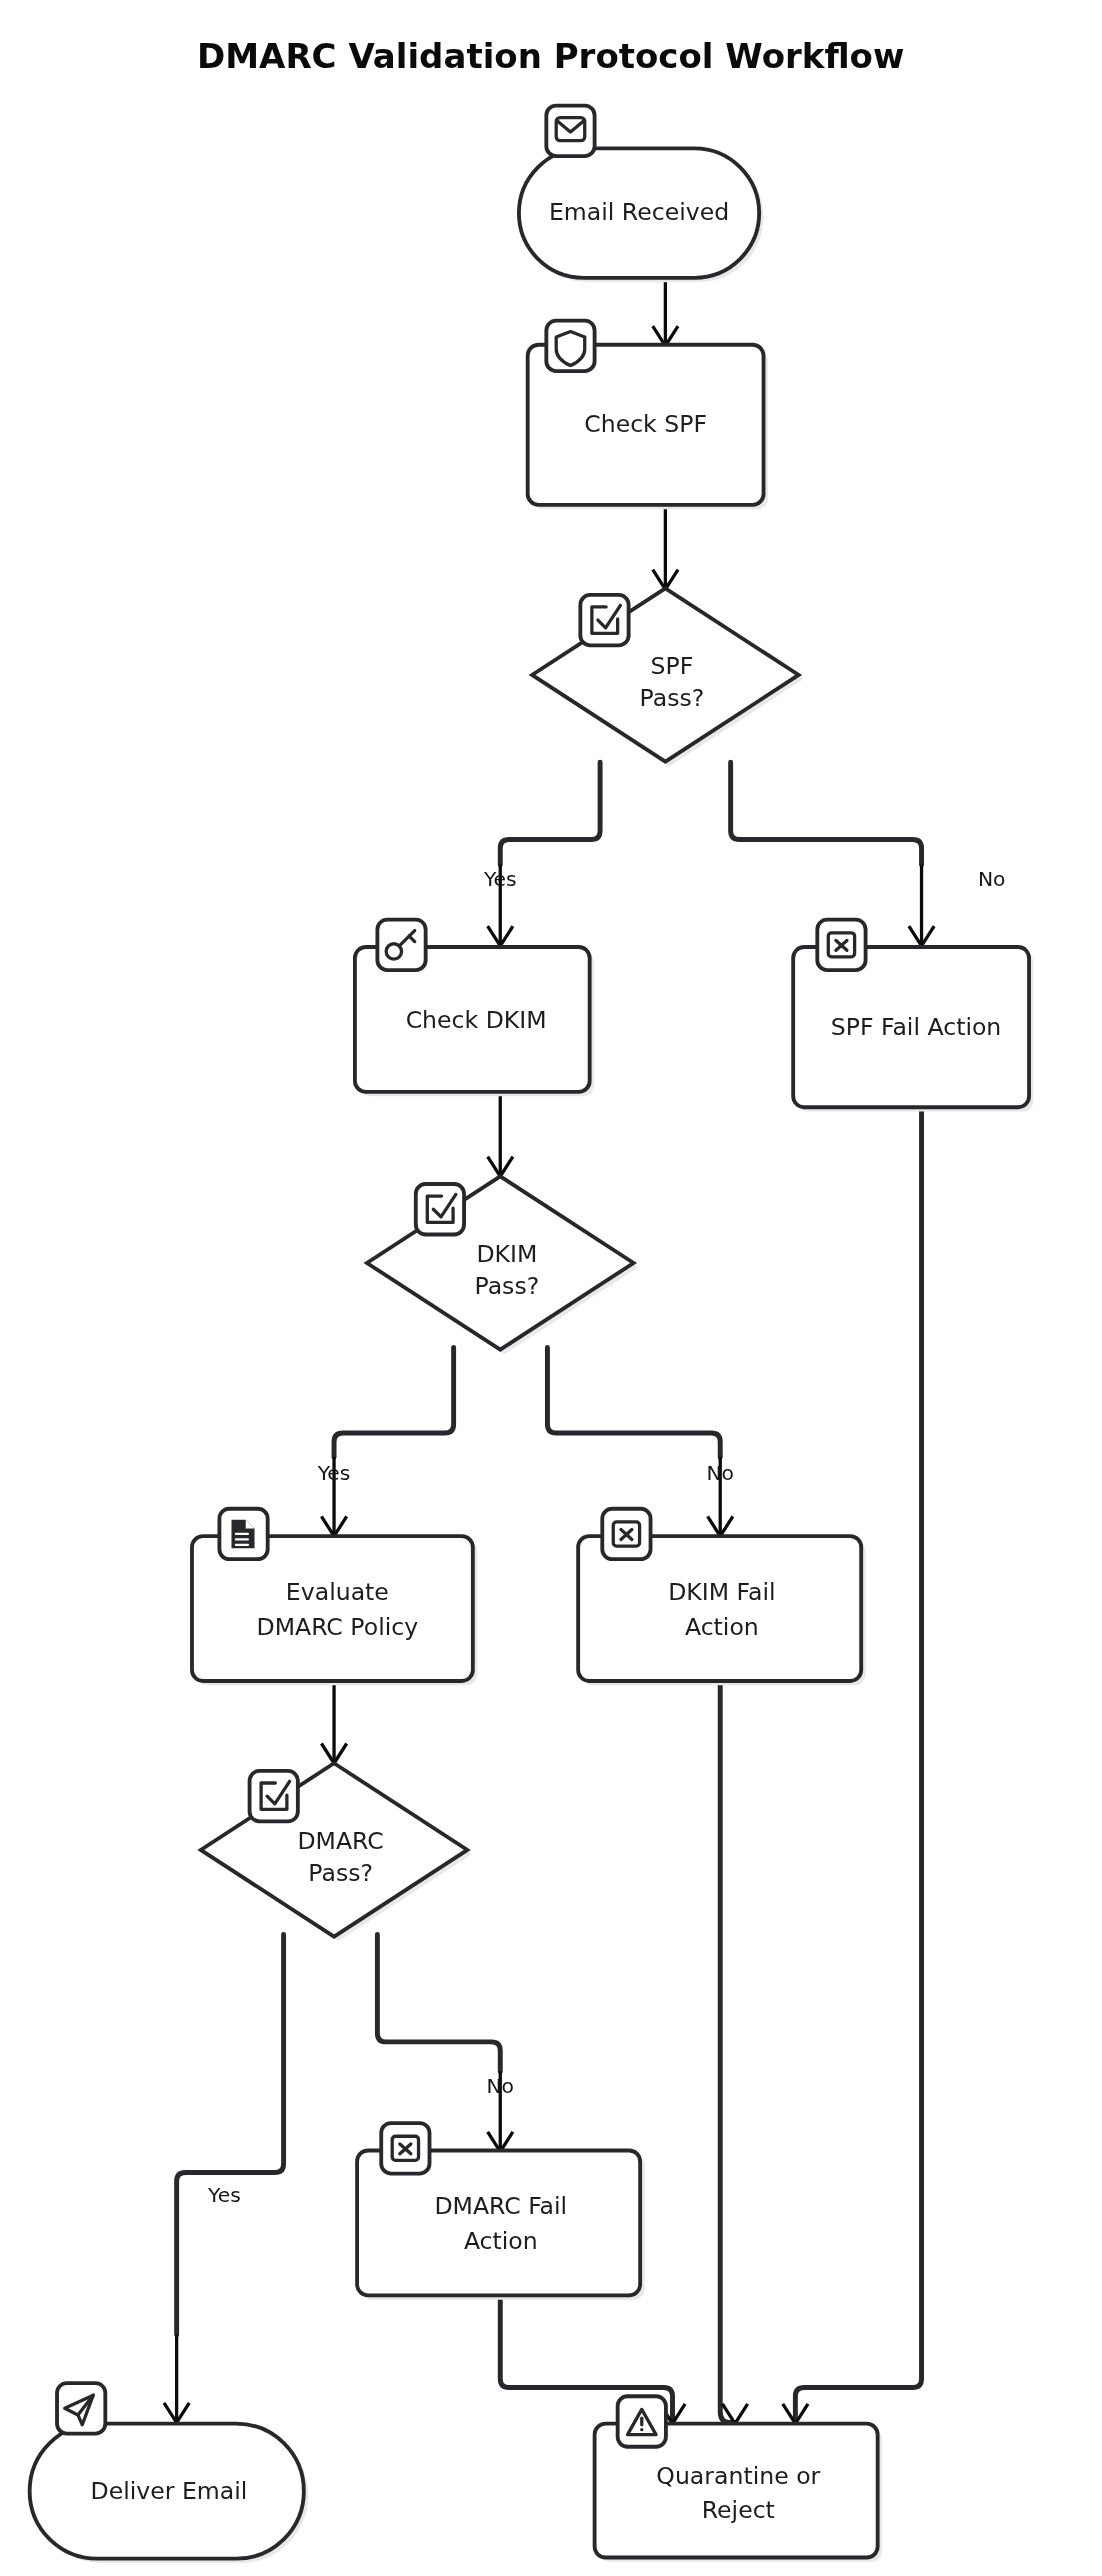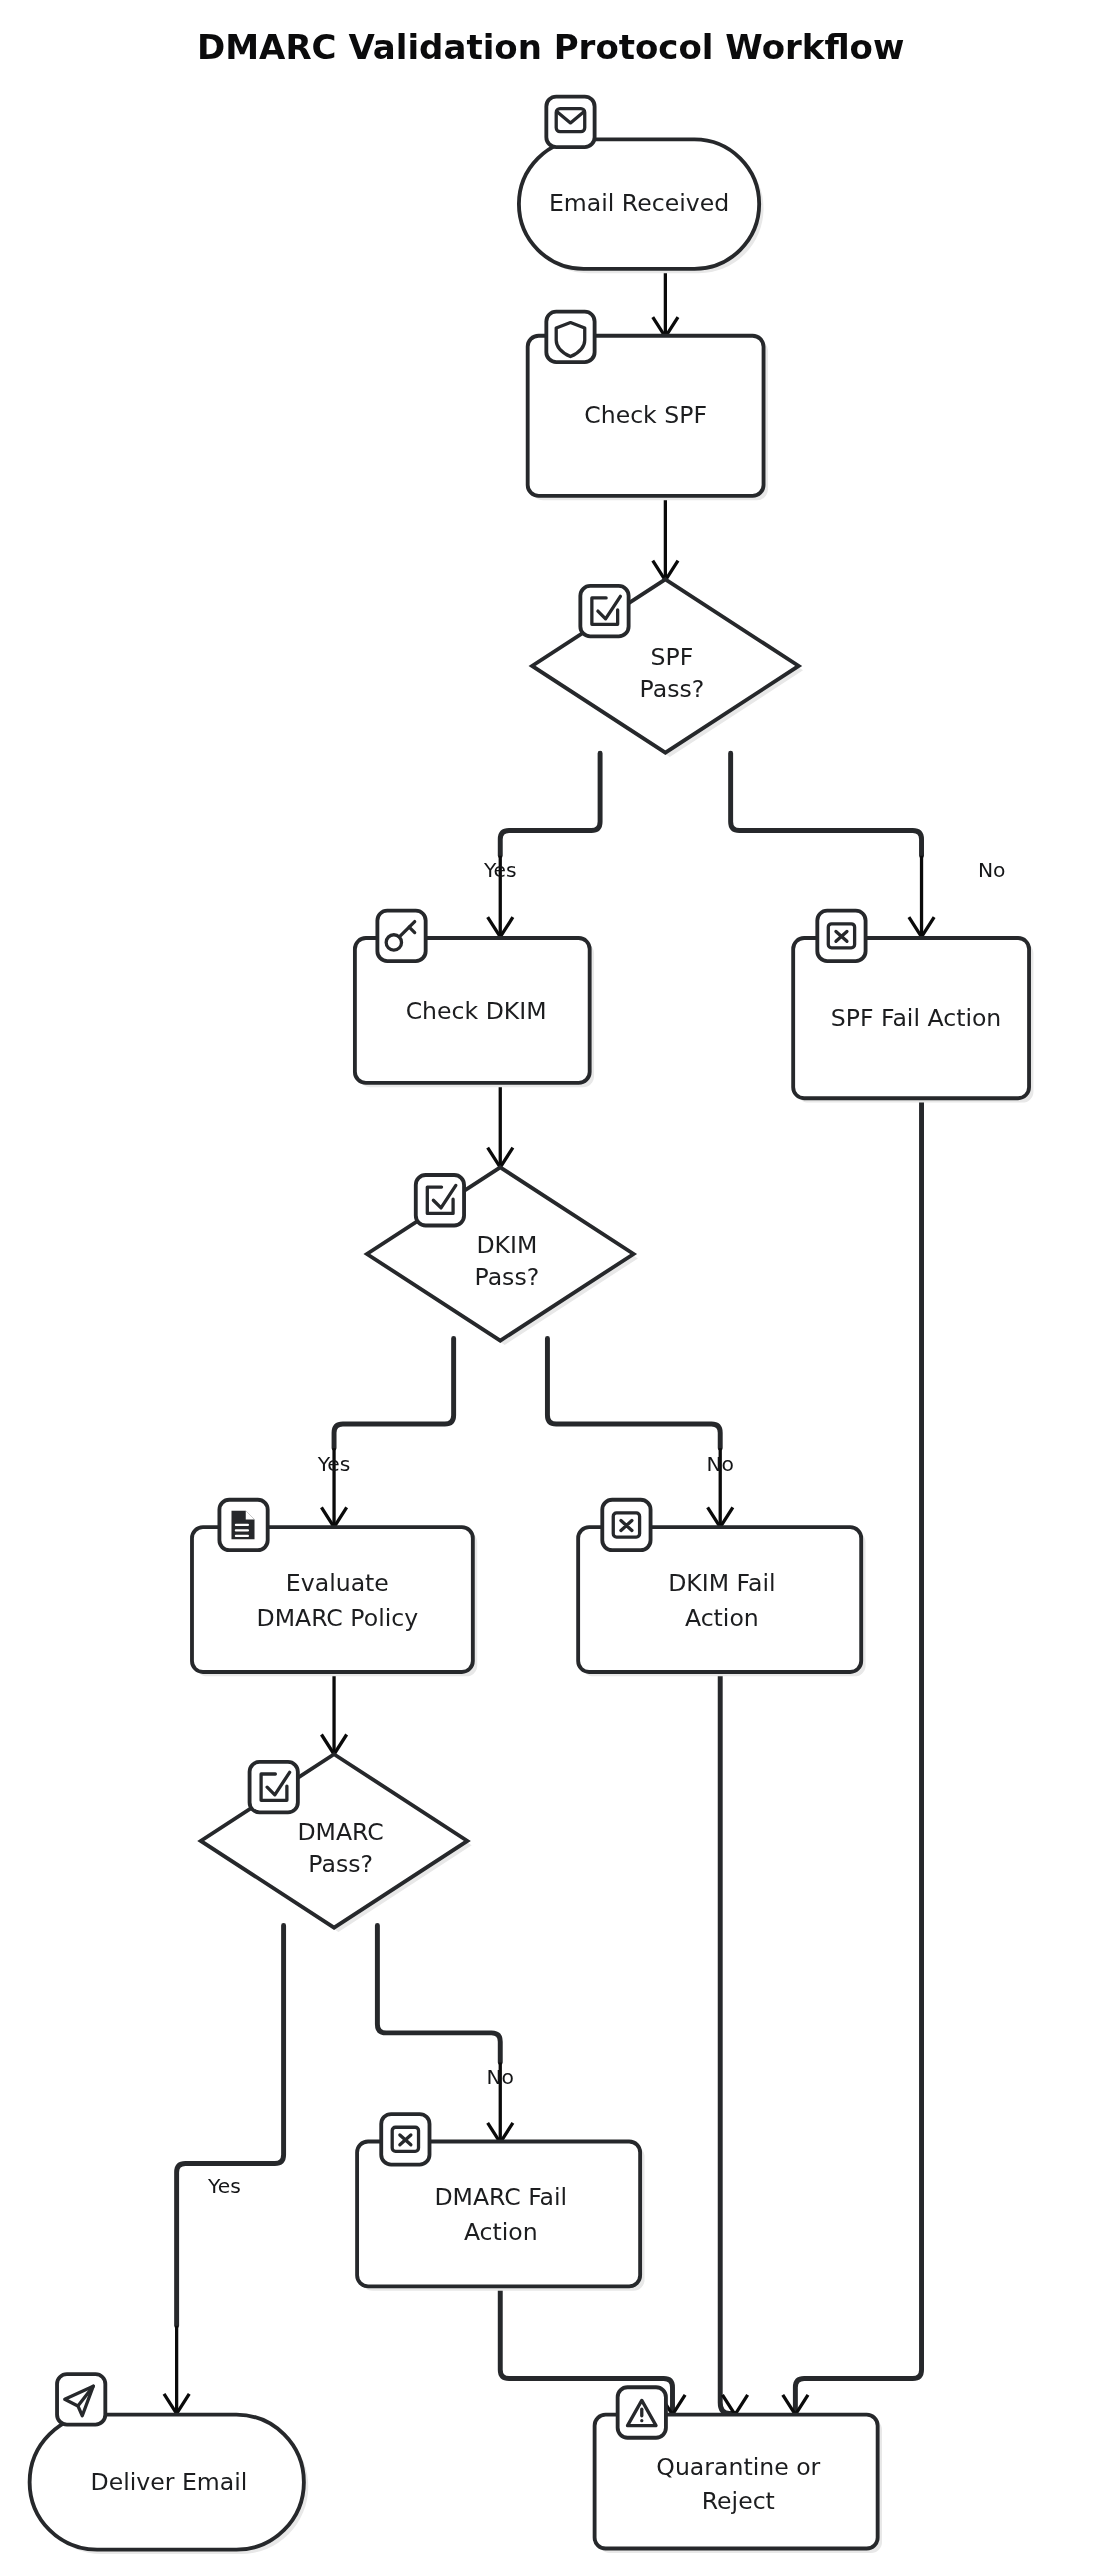--- a/index.html
+++ b/index.html
@@ -1,21 +1,21 @@
 <!DOCTYPE html>
 <html style="font-size:8.8px"><head>
 <meta charset="utf-8">
 <style>
   html,body{margin:0;padding:0;background:#ffffff;}
   body{
     font-family:"DejaVu Sans", sans-serif;
     width:1102px;height:2576px;
     position:relative;overflow:hidden;
   }
-  #stage{position:absolute;top:0;left:0;width:1102px;height:2196px;text-decoration:underline;}
+  #stage{position:absolute;top:9px;left:0;width:1102px;height:2196px;text-decoration:underline;}
   svg{display:block;}
   .node-shape{fill:#ffffff;stroke:#26282b;stroke-width:7;}
   .node-shape-shadow{fill:#e8e8e8;stroke:none;}
   .node-label{
     font-family:"DejaVu Sans", sans-serif;
     font-size:43px;fill:#1c1d1f;
     text-anchor:middle;dominant-baseline:middle;
   }
   .edge{fill:none;stroke:#0a0a0a;stroke-width:6;stroke-linecap:butt;stroke-linejoin:round;}
   .edge-thick{fill:none;stroke:#26282b;stroke-width:9;stroke-linecap:round;stroke-linejoin:round;}

